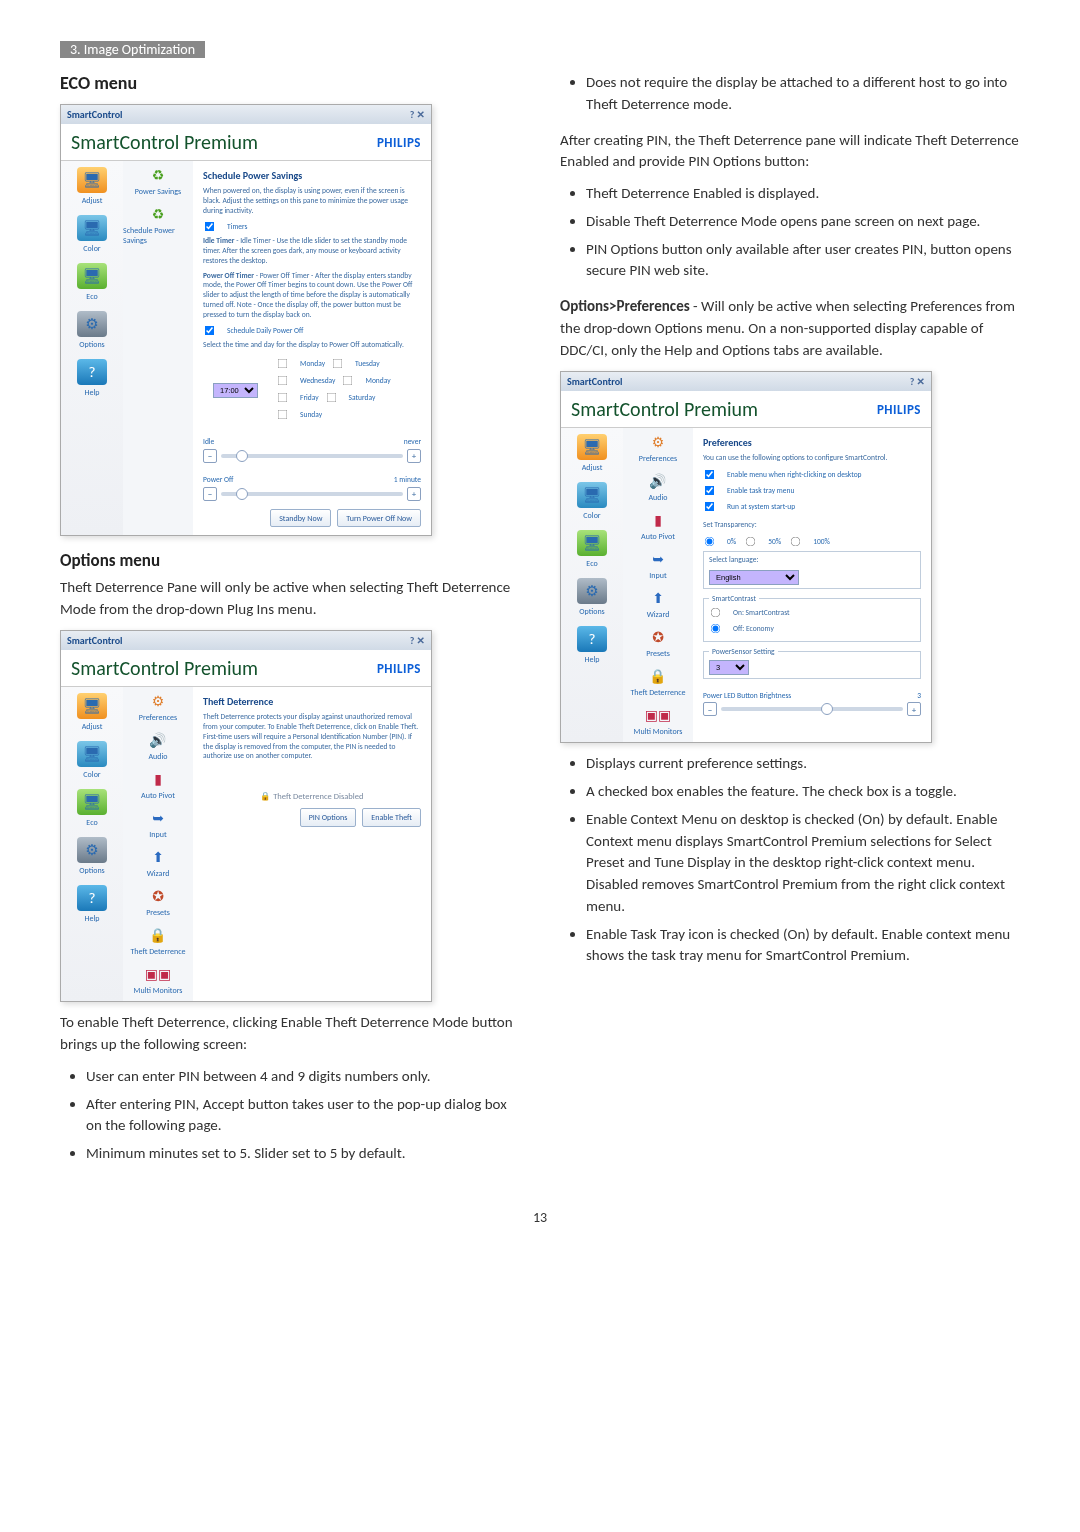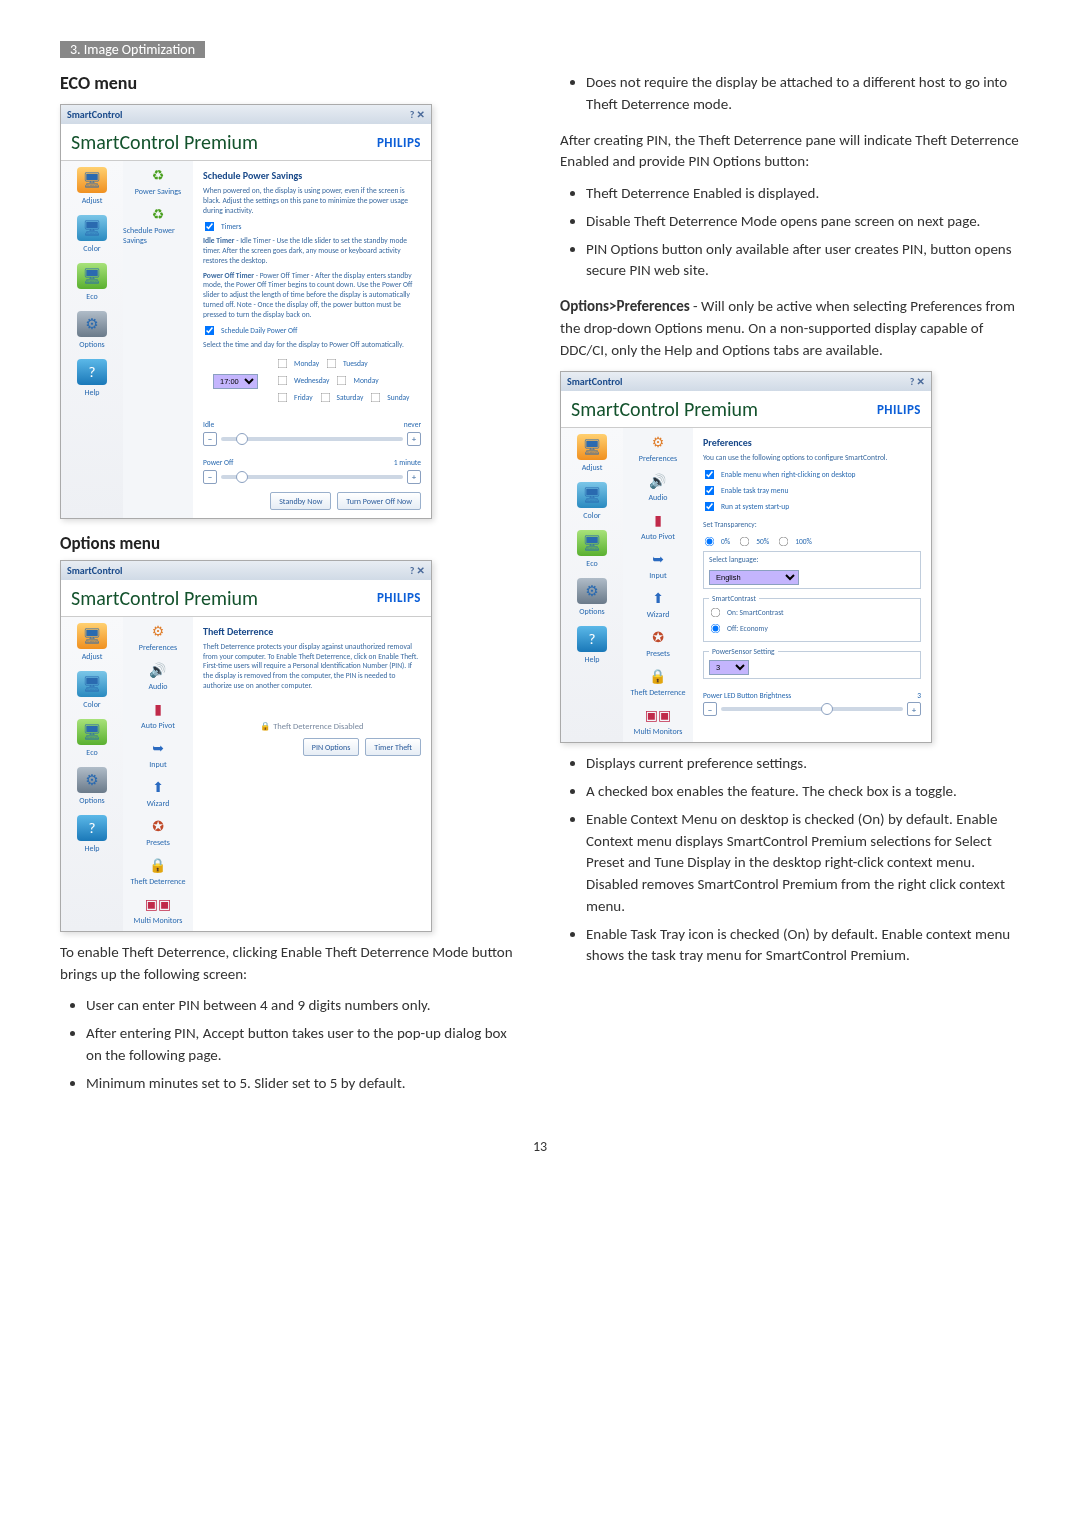--- a/index.html
+++ b/index.html
@@ -171,21 +171,21 @@
   }
   .content .small {
     font-size: 7.5px;
     color: #3a6aa0;
     margin-bottom: 5px;
   }
   .content label {
     font-size: 7.5px;
     display: inline-flex;
     align-items: center;
-    gap: 3px;
+    gap: 9px;
   }
   input[type=checkbox], input[type=radio] {
     transform: scale(0.75);
     margin: 0 2px 0 0;
   }
   .day-row {
     display: flex;
     flex-wrap: wrap;
     gap: 4px 6px;
     font-size: 7px;
@@ -393,20 +393,21 @@
             </div>
           <div class="btn-row">
             <div class="btn">Standby Now</div>
             <div class="btn">Turn Power Off Now</div>
           </div>
         </div>
       </div>
     </div>
 
     <h3 class="sub">Options menu</h3>
+    <p>Theft Deterrence Pane will only be active when selecting Theft Deterrence Mode from the drop-down Plug Ins menu.</p>
 
     <div class="app">
       <div class="app-titlebar">
         <span>SmartControl</span>
         <span class="app-close">?  ✕</span>
       </div>
       <div class="app-header">
         <span class="product">SmartControl Premium</span>
         <span class="brand">PHILIPS</span>
       </div>
@@ -466,21 +467,21 @@
               <span class="sub-icon" style="color:#c02a4a">▣▣</span>
               <span>Multi Monitors</span>
             </div>
         </div>
         <div class="content">
           <h4>Theft Deterrence</h4>
           <div class="small">Theft Deterrence protects your display against unauthorized removal from your computer. To Enable Theft Deterrence, click on Enable Theft. First-time users will require a Personal Identification Number (PIN). If the display is removed from the computer, the PIN is needed to authorize use on another computer.</div>
           <div class="status">🔒 <span>Theft Deterrence Disabled</span></div>
           <div class="btn-row">
             <div class="btn">PIN Options</div>
-            <div class="btn">Timer Theft</div>
+            <div class="btn">Enable Theft</div>
           </div>
         </div>
       </div>
     </div>
 
     <p>To enable Theft Deterrence, clicking Enable Theft Deterrence Mode button brings up the following screen:</p>
     <ul>
       <li>User can enter PIN between 4 and 9 digits numbers only.</li>
       <li>After entering PIN, Accept button takes user to the pop-up dialog box on the following page.</li>
       <li>Minimum minutes set to 5. Slider set to 5 by default.</li>

